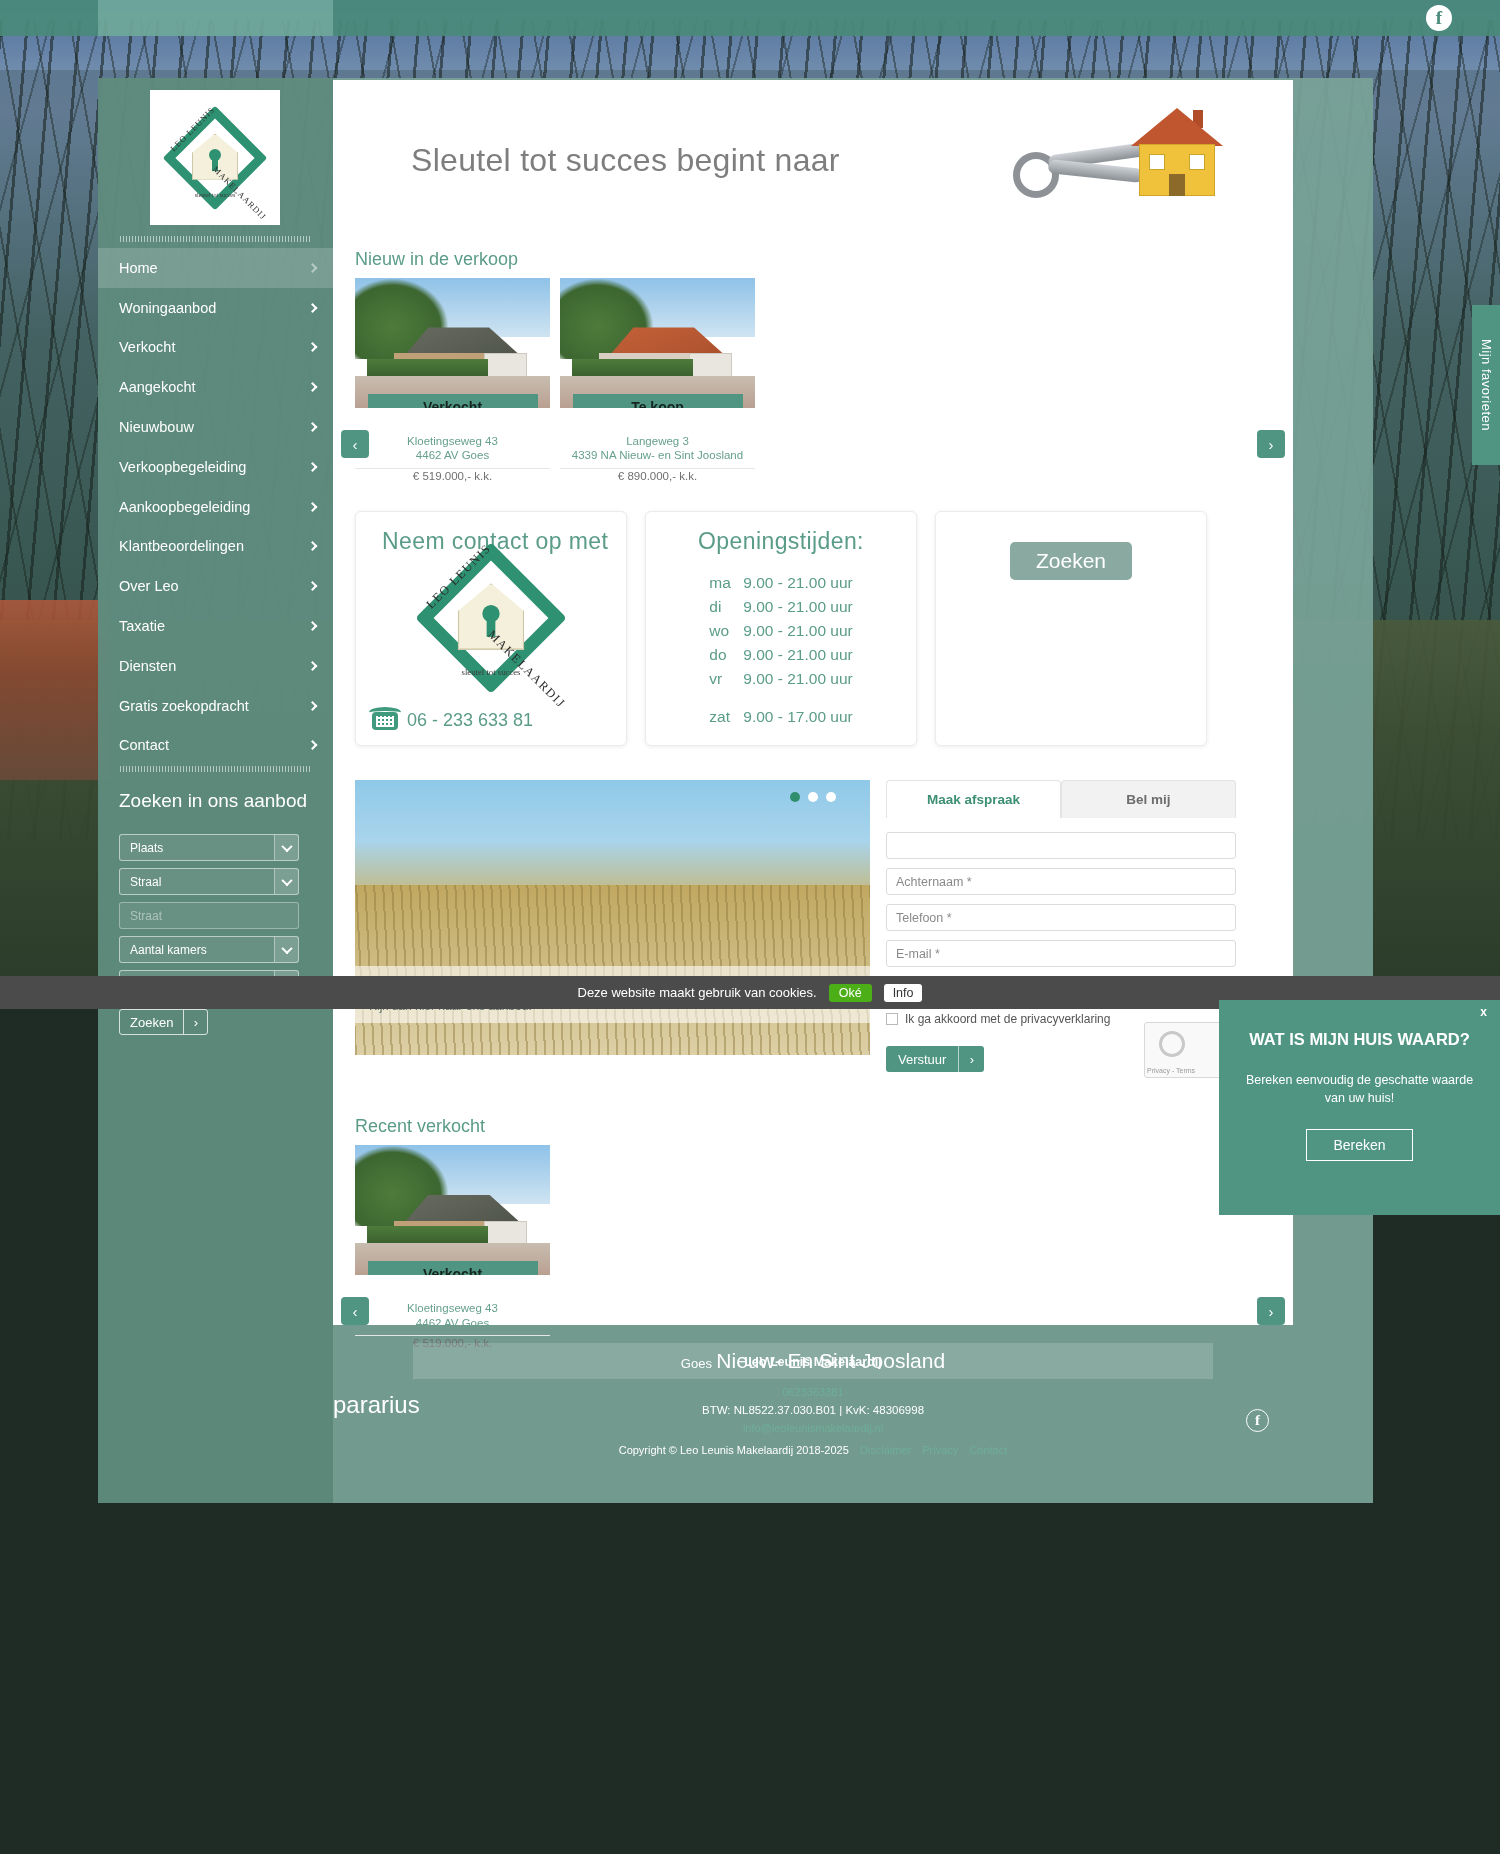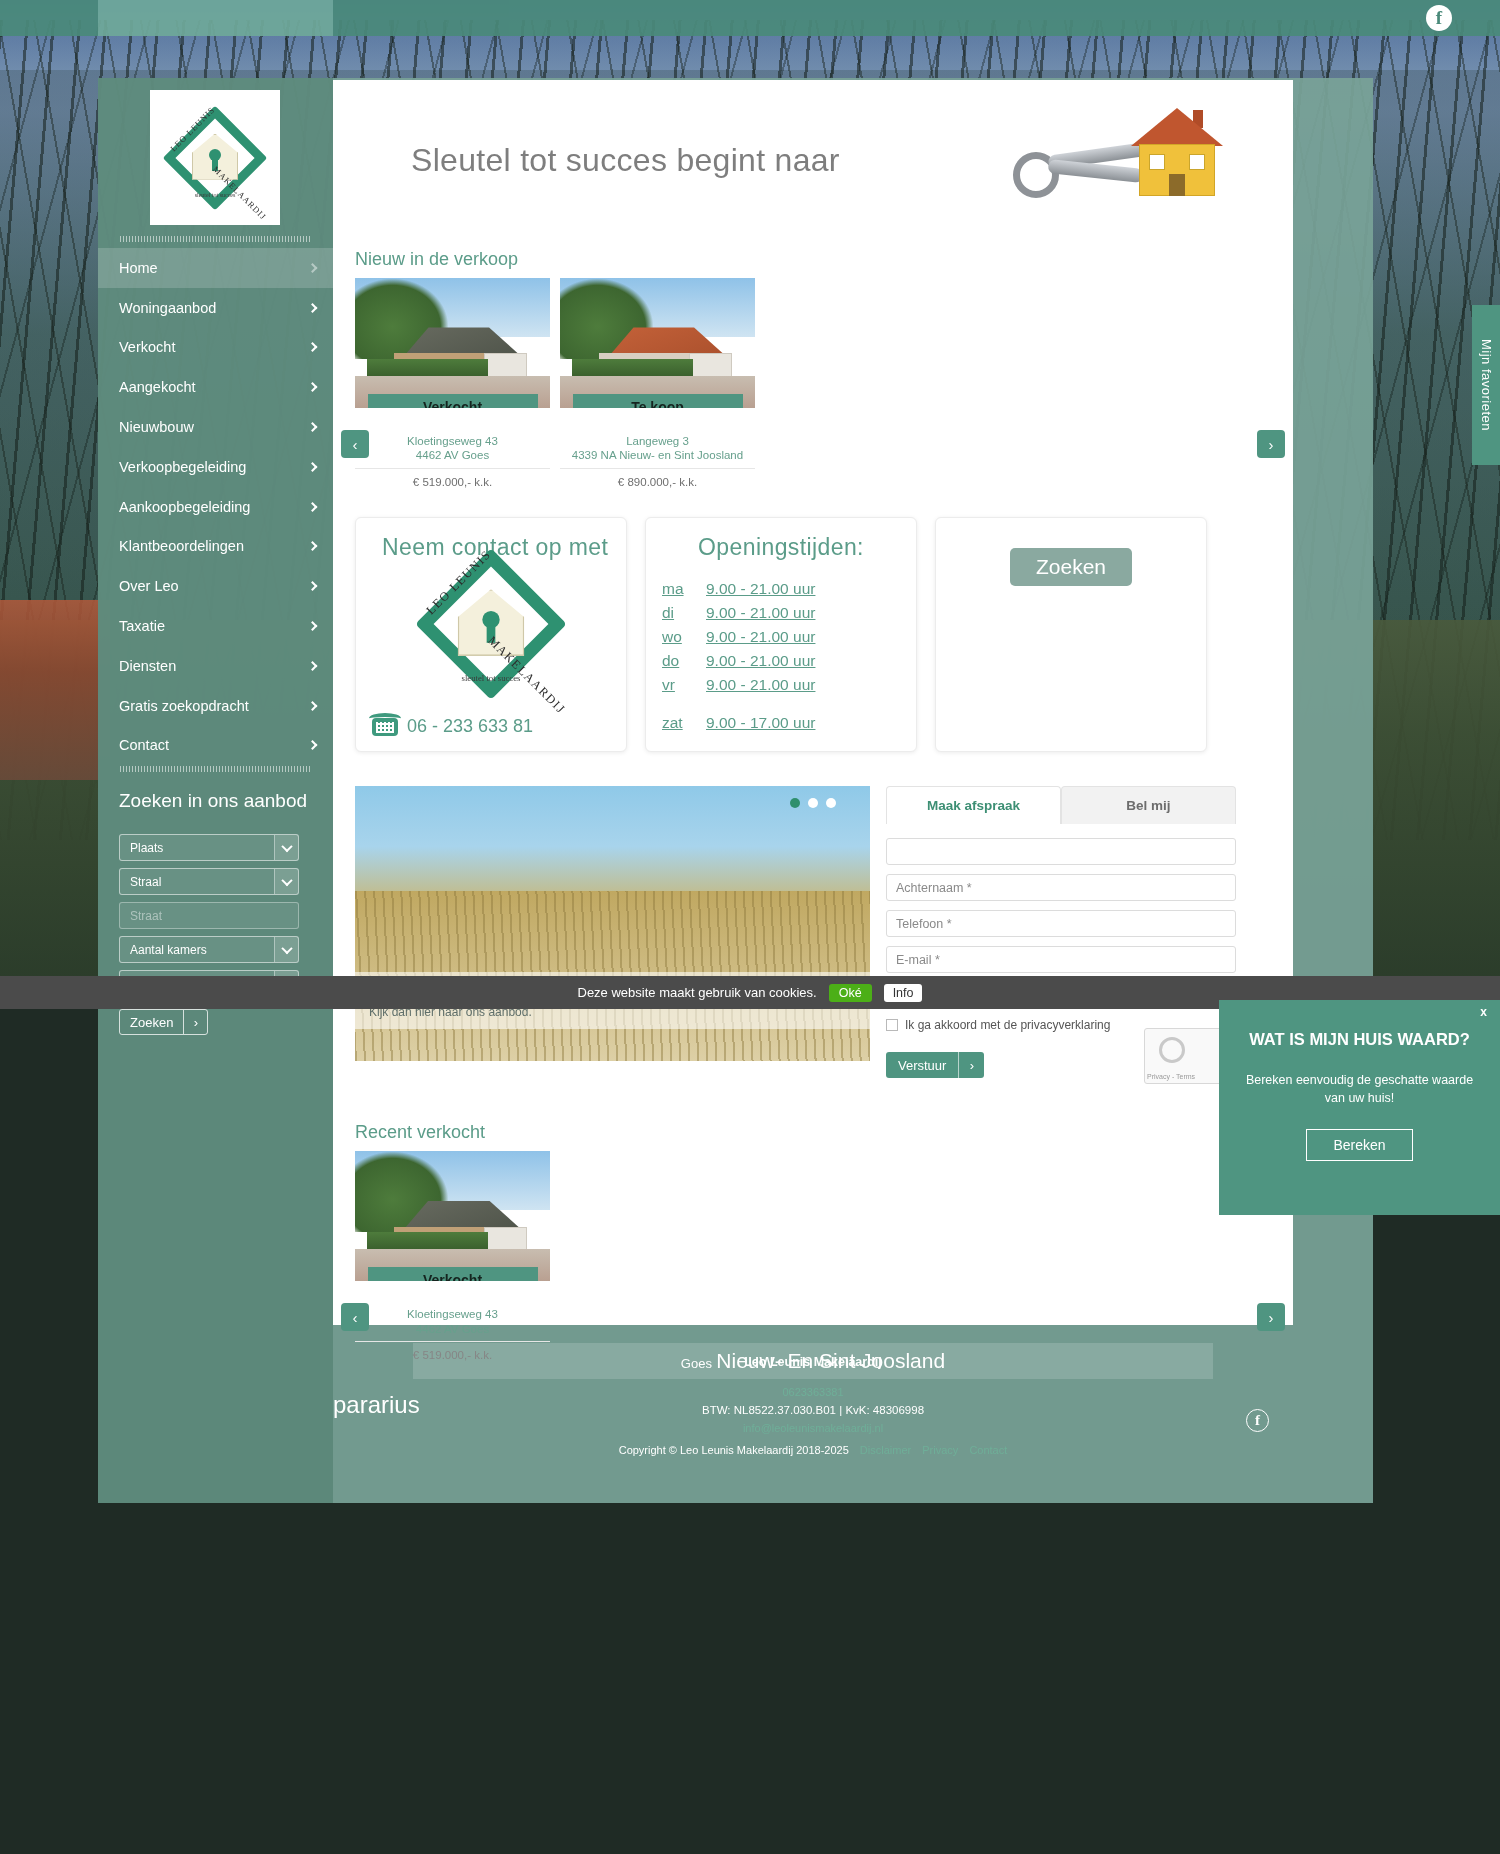--- a/index.html
+++ b/index.html
@@ -225,21 +225,21 @@
   .card .badge {
     position:absolute; left:50%; transform:translateX(-50%);
     bottom:-12px; width:170px; height:26px; background:#4f9581;
     color:#15241f; font-weight:bold; font-size:14px;
     display:flex;align-items:center;justify-content:center;
   }
   .card .meta {
     padding-top:26px; text-align:center; font-size:11.5px; color:#6f6f6f; line-height:1.25;
   }
   .card .meta .addr { color:#67a08d; }
-  .card .meta .price { border-top:1px solid #e6e6e6; margin-top:5px; padding-top:6px; }
+  .card .meta .price { border-top:1px solid #e6e6e6; margin-top:5px; }
 
   .arrow-btn {
     position:absolute; width:28px;height:28px;border-radius:4px;background:#4f9581;
     color:#fff; display:flex;align-items:center;justify-content:center; font-size:15px; cursor:pointer;
   }
 
   
   .panels { display:flex; gap:18px; padding:28px 22px 0 22px; }
   .panel {
     background:#fff; border:1px solid #ececec; border-radius:6px;
@@ -259,21 +259,21 @@
     position:absolute; left:16px; bottom:14px; display:flex; align-items:center; gap:9px;
     color:#5b9c89; font-size:18px;
   }
   .phone-ic { width:26px;height:18px; background:#3f9a7e; border-radius:4px; position:relative;}
   .phone-ic:before{content:"";position:absolute;left:4px;top:4px;width:18px;height:11px;
     background:repeating-linear-gradient(90deg,#fff 0 2px,transparent 2px 4px),
                repeating-linear-gradient(0deg,#fff 0 2px,transparent 2px 4px);}
   .phone-ic:after{content:"";position:absolute;left:-3px;top:-5px;width:32px;height:7px;border-radius:50%;
     border-top:4px solid #3f9a7e;}
   .hours { margin-top:16px; font-size:15.5px; color:#5b9c89; }
-  .hours .r { display:flex; gap:14px; line-height:1.55;text-decoration:underline; }
+  .hours .r { display:flex; justify-content:center; gap:4px; line-height:1.55; }
   .hours .d { width:30px; text-align:left; }
   .hours .gap { height:14px; }
   .p3 .big {
     font-size:29px; color:#8a8a8a; font-weight:normal; line-height:1.35; padding-top:22px;
   }
   .p3 .zbtn {
     margin-top:14px; display:inline-block; background:#8aa9a0; color:#fff;
     font-size:21px; padding:7px 26px; border-radius:5px; cursor:pointer;
   }
 

